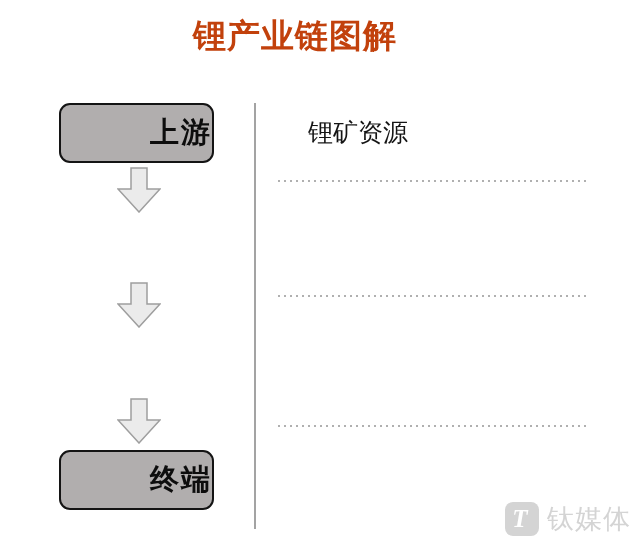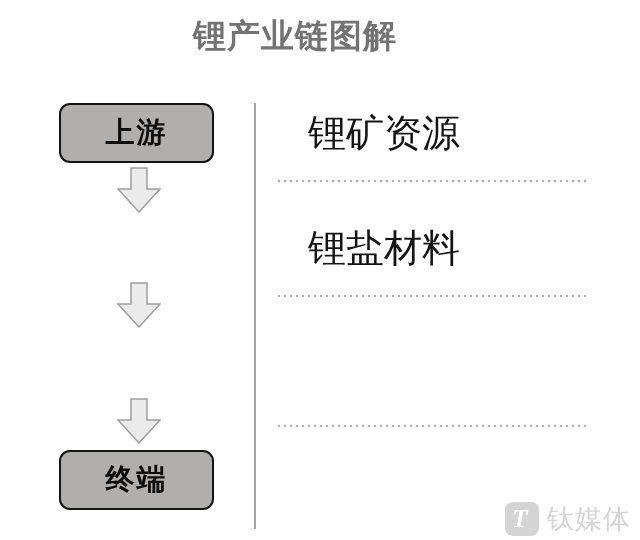--- a/index.html
+++ b/index.html
@@ -4,39 +4,39 @@
 <style>
   html,body{margin:0;padding:0;background:#ffffff;}
   .canvas{
     position:relative;width:640px;height:540px;background:#ffffff;
     font-family:"Liberation Serif","DejaVu Serif",serif;
     color:#111;overflow:hidden;
   }
   .title{
     position:absolute;top:14px;left:0;width:590px;margin:0;
     text-align:center;font-size:33px;font-weight:bold;letter-spacing:1px;
-    color:#737373;
+    color:#c2410c;
   }
   .stage-box{
     position:absolute;left:59px;width:155px;height:60px;
     background:#b1aeae;border:2.5px solid #141414;border-radius:11px;
-    display:flex;align-items:center;justify-content:center;
+    display:flex;align-items:center;justify-content:flex-end;
     box-sizing:border-box;
   }
   .stage-box span{
     font-size:29px;font-weight:bold;color:#0d0d0d;letter-spacing:2px;
   }
   .flow-arrow{position:absolute;left:117px;width:44px;height:46px;}
   .v-divider{
     position:absolute;left:254px;top:103px;width:2px;height:426px;
     background:#a3a3a3;
   }
   .detail{
     position:absolute;left:308px;width:310px;height:34px;line-height:34px;
-    font-size:38px;color:#141414;white-space:nowrap;
+    font-size:25px;color:#141414;white-space:nowrap;
   }
   .dotline{
     position:absolute;left:278px;width:311px;height:2px;
     background:repeating-linear-gradient(90deg,#b0b0b0 0 2px,transparent 2px 6px);
   }
   .watermark{position:absolute;left:505px;top:501px;display:flex;align-items:center;}
   .wm-logo{
     width:34px;height:34px;border-radius:8px;background:#d4d4d4;
     display:flex;align-items:center;justify-content:center;flex:0 0 auto;
   }
@@ -69,21 +69,20 @@
   <svg class="flow-arrow" style="top:282px" viewBox="0 0 44 46">
     <polygon points="14,1 30,1 30,22 43,22 22,45 1,22 14,22" fill="#ebebeb" stroke="#9e9e9e" stroke-width="1.5"></polygon>
   </svg>
   <svg class="flow-arrow" style="top:398px" viewBox="0 0 44 46">
     <polygon points="14,1 30,1 30,22 43,22 22,45 1,22 14,22" fill="#ebebeb" stroke="#9e9e9e" stroke-width="1.5"></polygon>
   </svg>
 
   <div class="v-divider"></div>
 
   <div class="detail" style="top:116px">锂矿资源</div>
-  <div class="detail" style="top:231px">锂盐材料</div>
 
   <div class="dotline" style="top:180px"></div>
   <div class="dotline" style="top:295px"></div>
   <div class="dotline" style="top:425px"></div>
 
   <div class="watermark">
     <div class="wm-logo">
       <span>T</span>
     </div>
     <div class="wm-text">钛媒体</div>

